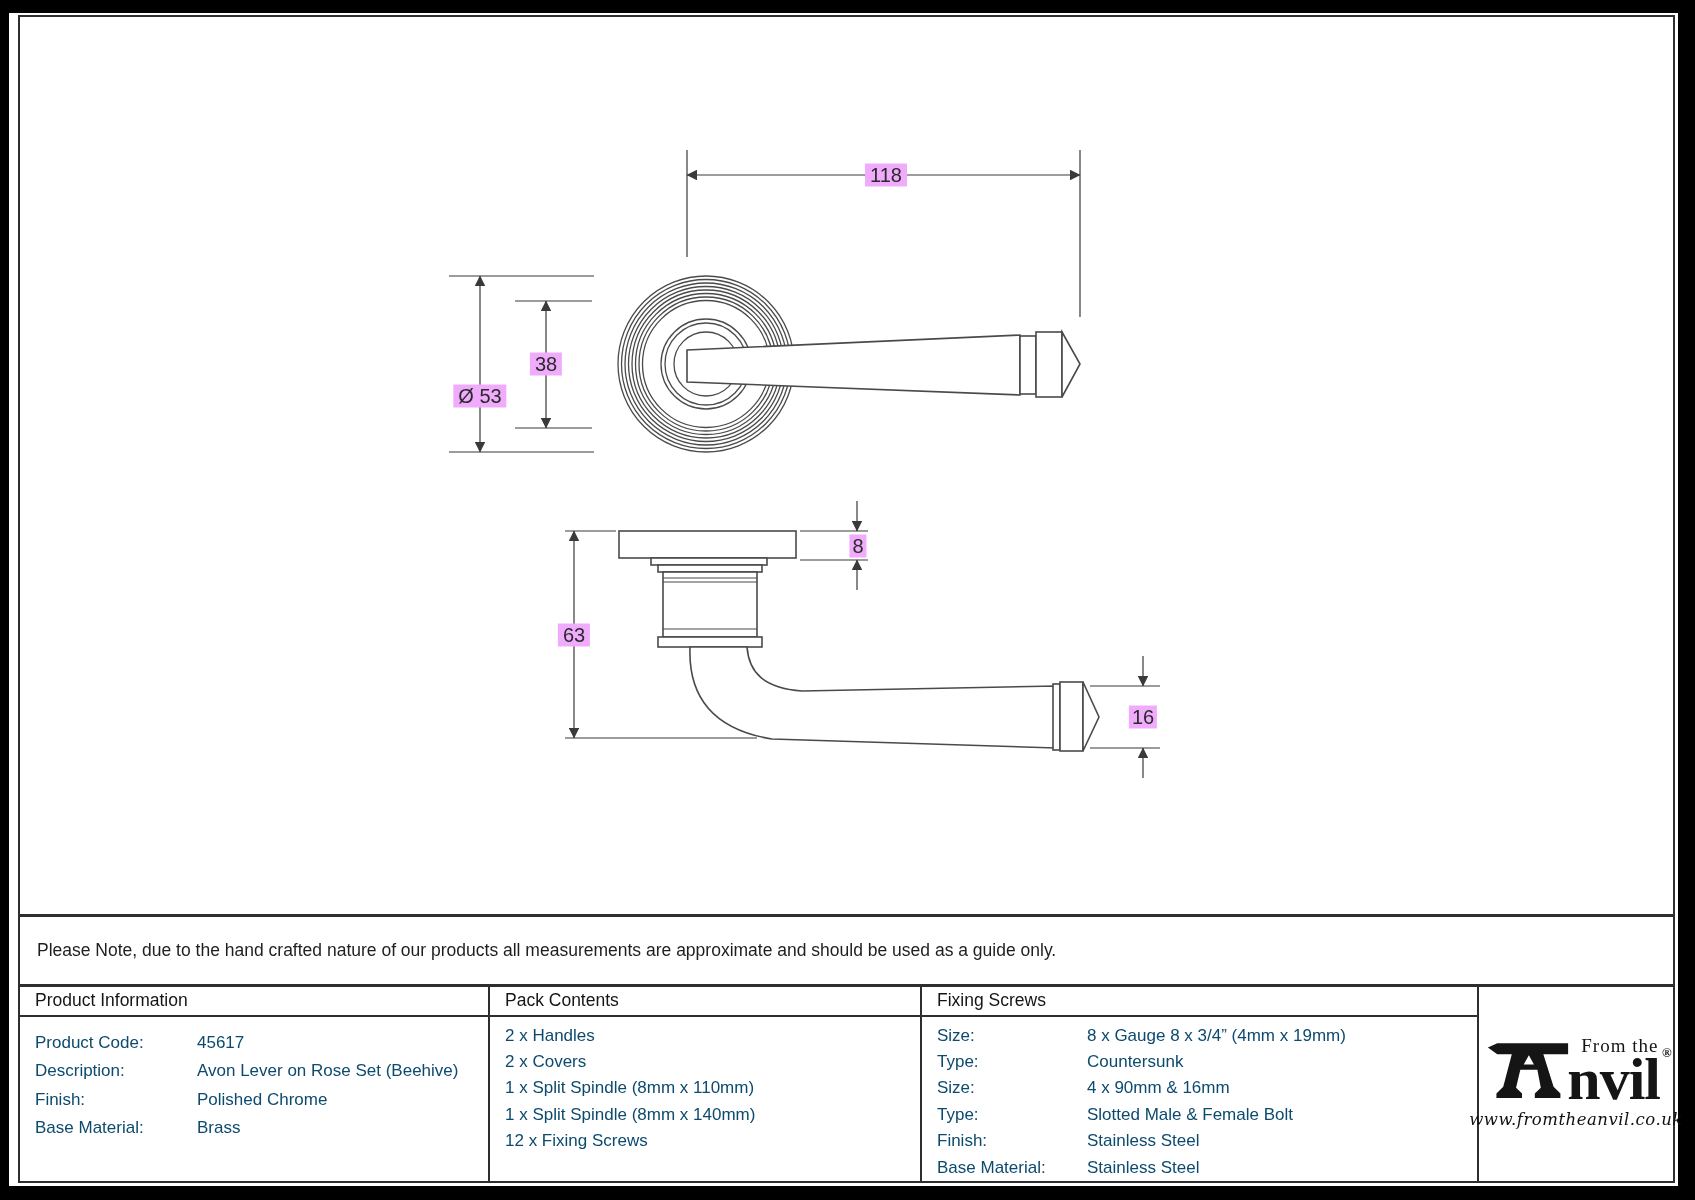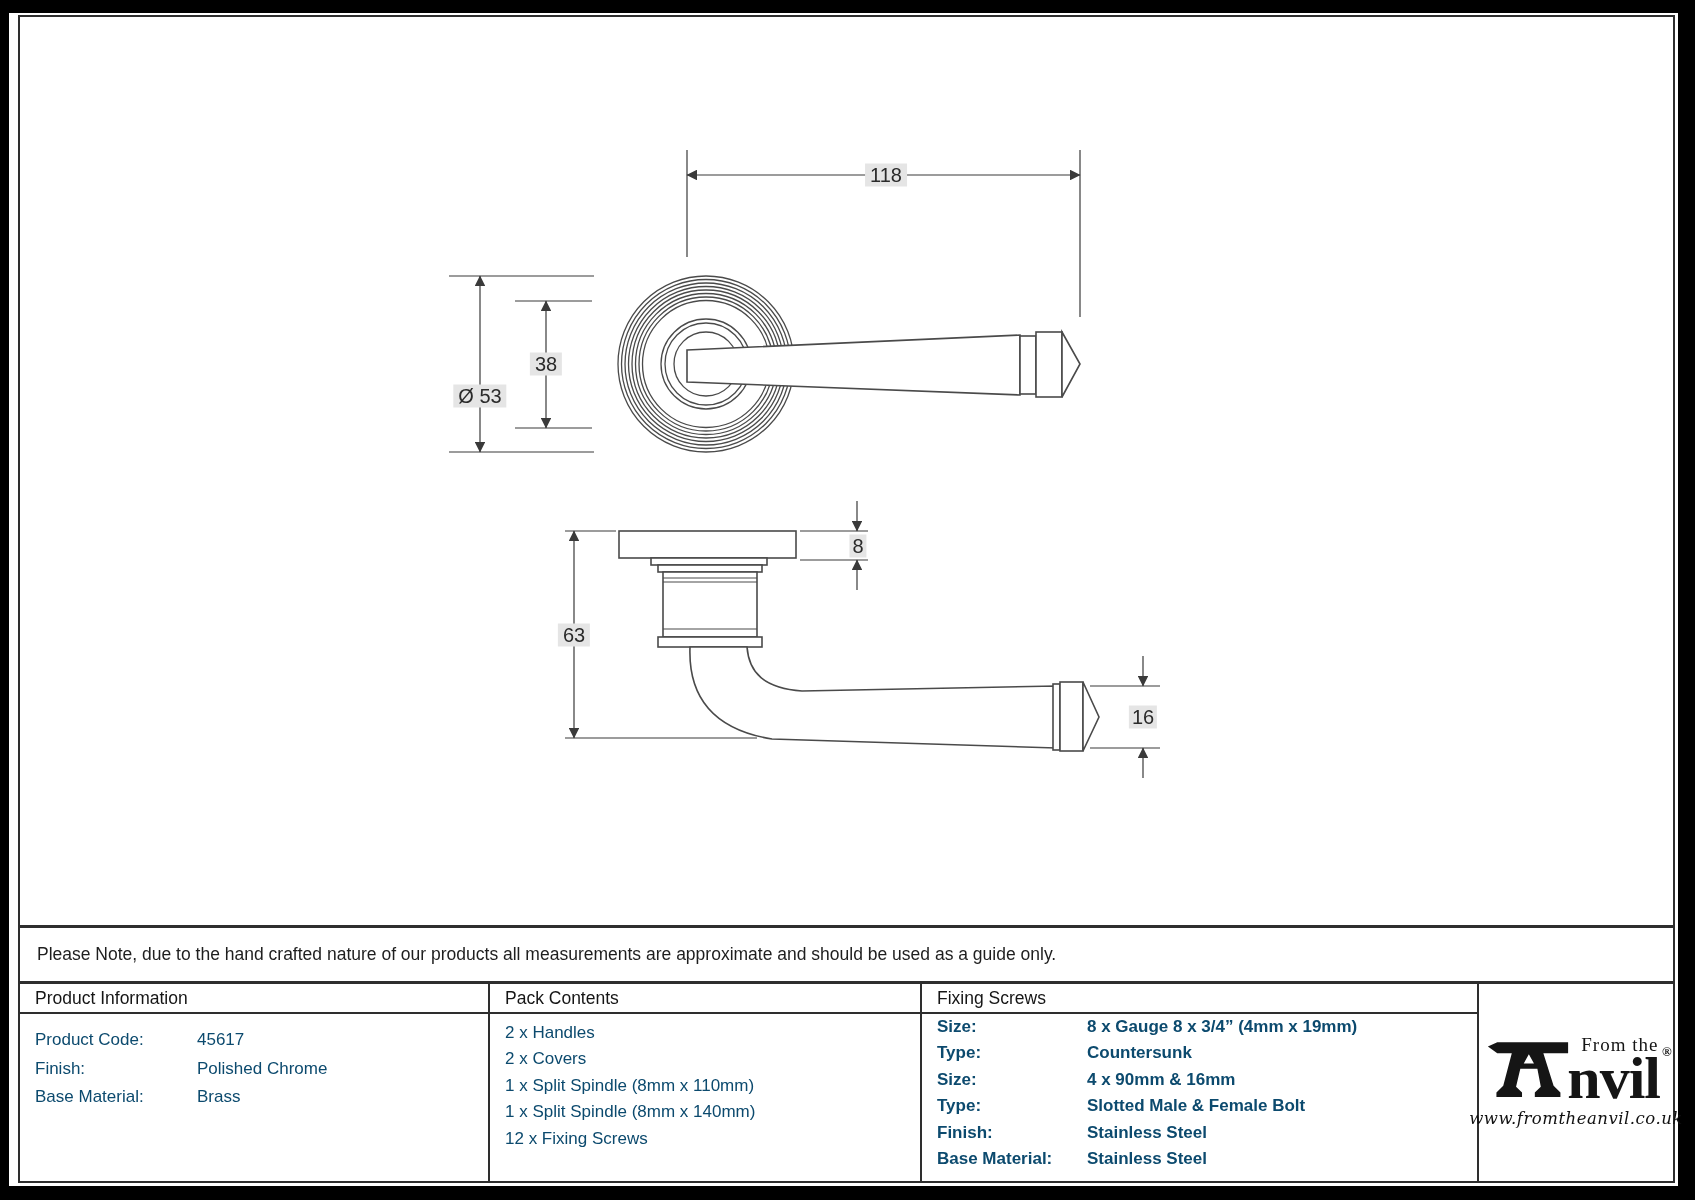--- a/index.html
+++ b/index.html
@@ -19,27 +19,27 @@
     position:absolute; left:9px; top:2px; width:1657px; height:1168px;
     border:2px solid #2e2e2e;
     display:flex; flex-direction:column;
     background:#fff;
   }
   
   .drawing { position:relative; height:908px; width:100%; }
   .drawing svg { position:absolute; left:0; top:0; }
   .dim {
     position:absolute; transform:translate(-50%,-50%);
-    background:#e5e5e5; padding:0 5px;
+    background:#f0abfc; padding:0 5px;
     font-size:20px; color:#2b2b2b; white-space:nowrap;
     font-family:"Liberation Sans", sans-serif;
   }
   
   .note-row {
-    height:56px; border-top:3px solid #2e2e2e;
+    height:70px; border-top:3px solid #2e2e2e;
     display:flex; align-items:center; padding-left:17px;
     font-size:17.5px; color:#1e1e1e;
   }
   
   .ptable { flex:1; border-top:3px solid #2e2e2e; display:flex; }
   .col { height:100%; }
   .col-product { width:468px; }
   .col-pack { width:432px; border-left:2px solid #2e2e2e; }
   .col-fix { width:557px; border-left:2px solid #2e2e2e; }
   .col-logo { flex:1; border-left:2px solid #2e2e2e; position:relative; }
@@ -47,21 +47,21 @@
     height:30px; border-bottom:2px solid #2e2e2e;
     display:flex; align-items:center; padding-left:15px;
     font-size:17.5px; color:#151515;
   }
   .cbody { font-size:17px; color:#0c4a6e; }
   .col-product .cbody { padding-top:12px; line-height:28.5px; }
   .kv { display:flex; padding-left:15px; }
   .kv .k { width:162px; flex:none; }
   .kv .v { flex:1; padding-right:6px; }
   .col-pack .cbody { padding:6px 0 0 15px; line-height:26.4px; }
-  .col-fix .cbody { padding-top:0; line-height:26.4px;font-weight:bold; }
+  .col-fix .cbody { padding-top:6px; line-height:26.4px; }
   .col-fix .kv .k { width:150px; }
   
   .logo-wrap {
     position:absolute; inset:0;
     display:flex; flex-direction:column; align-items:center; justify-content:center;
   }
   .logo-row { position:relative; display:flex; align-items:flex-end; }
   .anvil-glyph { width:90px; height:64px; }
   .brand-rest {
     font-family:"Liberation Serif", serif; font-weight:bold;
@@ -177,20 +177,24 @@
     <div class="ptable">
 
       <div class="col col-product">
         <div class="chead">Product Information</div>
         <div class="cbody">
           <div class="kv">
             <span class="k">Product Code:</span>
             <span class="v">45617</span>
           </div>
           <div class="kv">
+            <span class="k">Description:</span>
+            <span class="v">Avon Lever on Rose Set (Beehive)</span>
+          </div>
+          <div class="kv">
             <span class="k">Finish:</span>
             <span class="v">Polished Chrome</span>
           </div>
           <div class="kv">
             <span class="k">Base Material:</span>
             <span class="v">Brass</span>
           </div>
         </div>
       </div>
 

